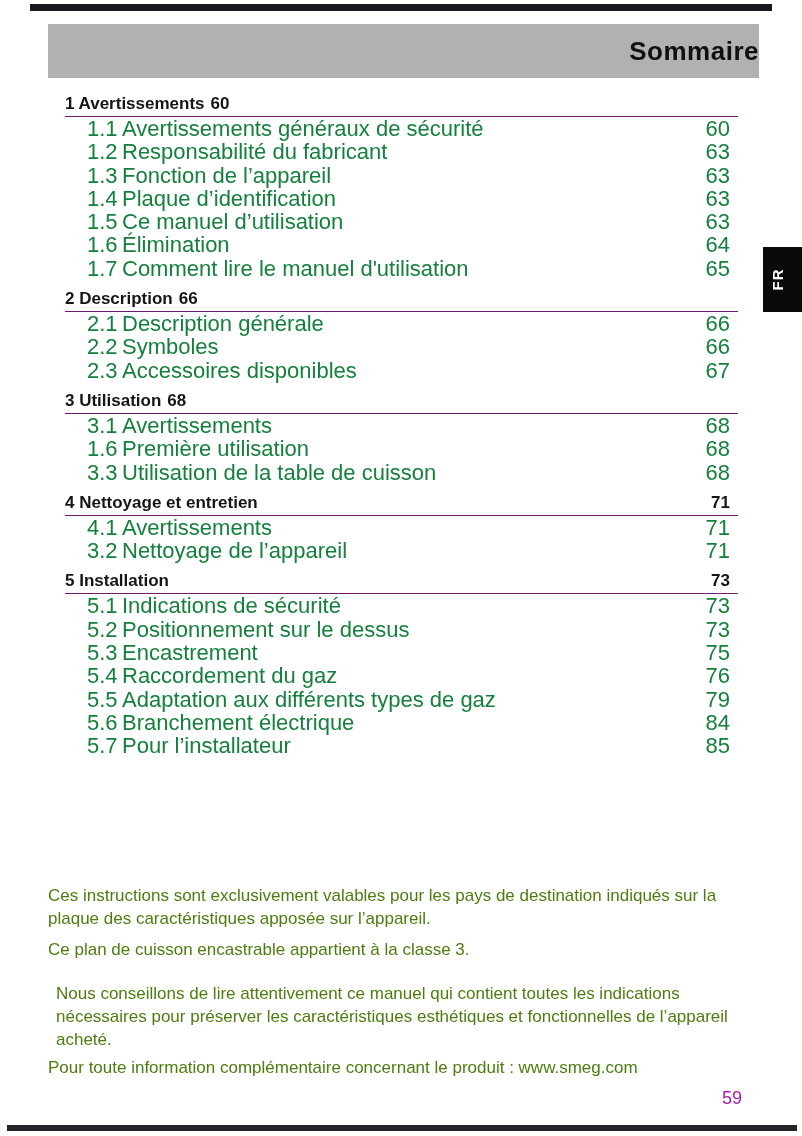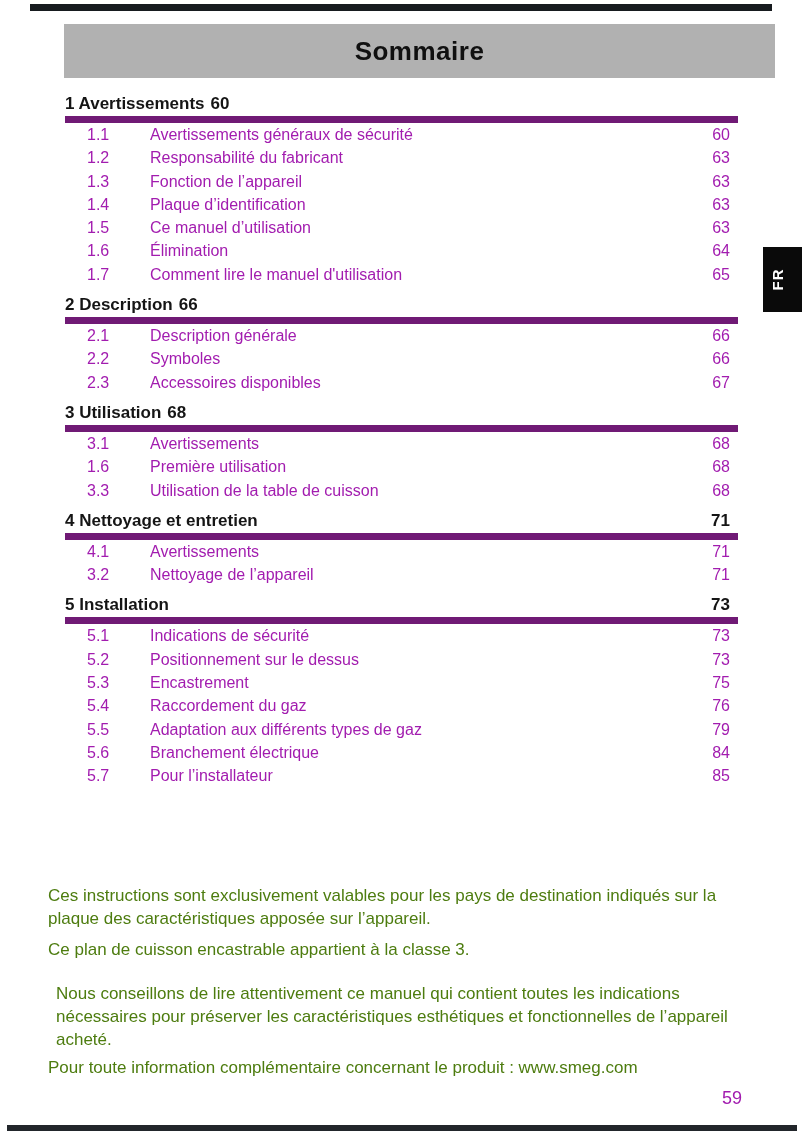--- a/index.html
+++ b/index.html
@@ -5,43 +5,43 @@
   html,body { margin:0; padding:0; background:#ffffff; }
   .page {
     position:relative; width:802px; height:1136px; background:#ffffff;
     font-family:"Liberation Sans","DejaVu Sans",sans-serif; color:#1f1f1f;
     overflow:hidden;
   }
   .top-bar   { position:absolute; left:30px;  top:4px;    width:742px; height:7px; background:#171b1f; }
   .bottom-bar{ position:absolute; left:7px;   top:1125px; width:790px; height:6px; background:#22262b; }
 
   .title-bar {
-    position:absolute; left:64px; top:24px; width:711px; height:54px;
-    background:#b1b1b1; display:flex; align-items:center; justify-content:center;
+    position:absolute; left:48px; top:24px; width:711px; height:54px;
+    background:#b1b1b1; display:flex; align-items:center; justify-content:flex-end;
   }
   .title-bar .title-text { font-size:26px; font-weight:700; color:#101010; letter-spacing:.5px; }
 
   .fr-tab {
     position:absolute; left:763px; top:247px; width:39px; height:65px;
     background:#0a0a0a; display:flex; align-items:center; justify-content:center;
   }
   .fr-tab .fr-text {
     transform:rotate(-90deg); color:#ffffff; font-weight:700; font-size:15px;
     letter-spacing:1px; margin-right:12px;
   }
 
   .toc { position:absolute; left:65px; top:92px; width:673px; }
   .toc-section { margin-bottom:7px; }
   .sec-head {
     display:flex; align-items:baseline; font-weight:700; font-size:17px;
-    line-height:24px; color:#151515; border-bottom:7px solid #701a75;
+    line-height:24px; color:#151515; border-bottom:1px solid #701a75;
   }
   .sec-page { margin-left:6px; }
   .sec-page.right { margin-left:auto; padding-right:8px; }
-  .toc-item { display:flex; font-size:16px; line-height:23.3px; color:#a21caf;gap:28px; }
+  .toc-item { display:flex; font-size:22px; line-height:23.3px; color:#15803d; }
   .item-num { width:35px; margin-left:22px; flex:none; }
   .item-label { flex:1; }
   .item-page { padding-right:8px; flex:none; }
 
   .footer-notes {
     position:absolute; left:48px; top:884px; width:698px;
     font-size:17px; line-height:23px; color:#4d7c0f;
   }
   .note { margin:0 0 8px 0; }
   .note:nth-child(2) { margin-bottom:21px; }

